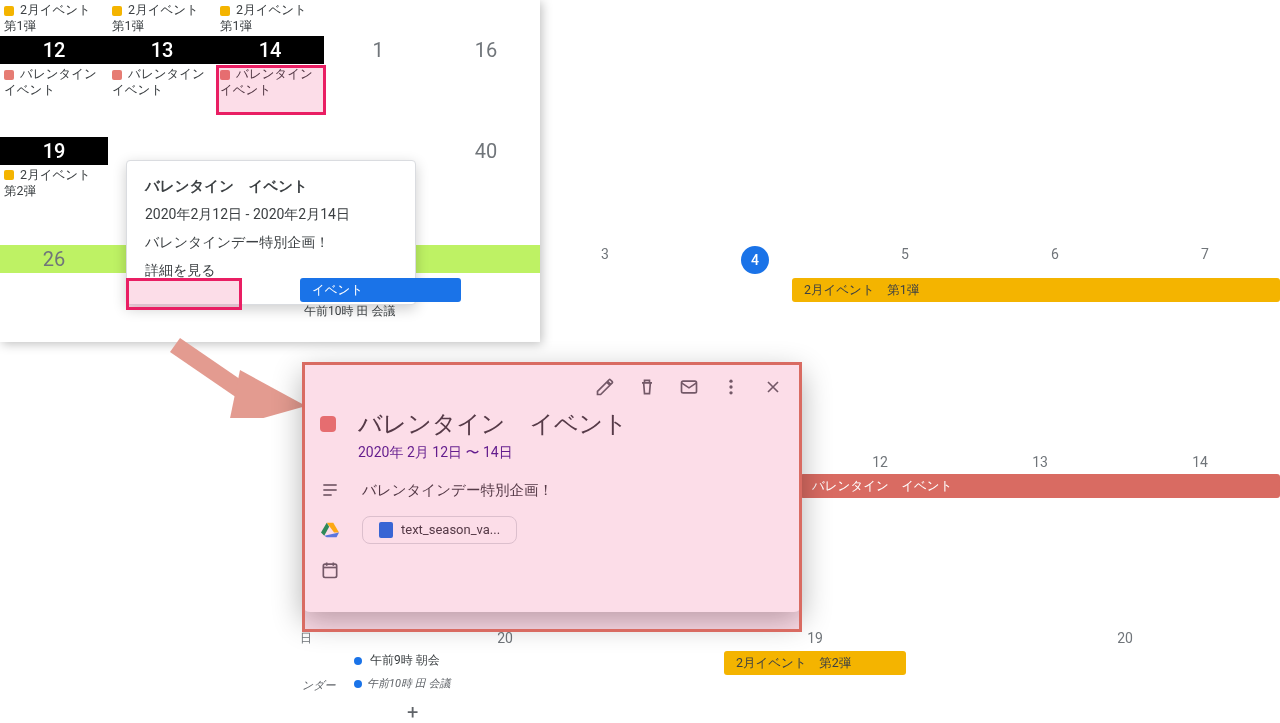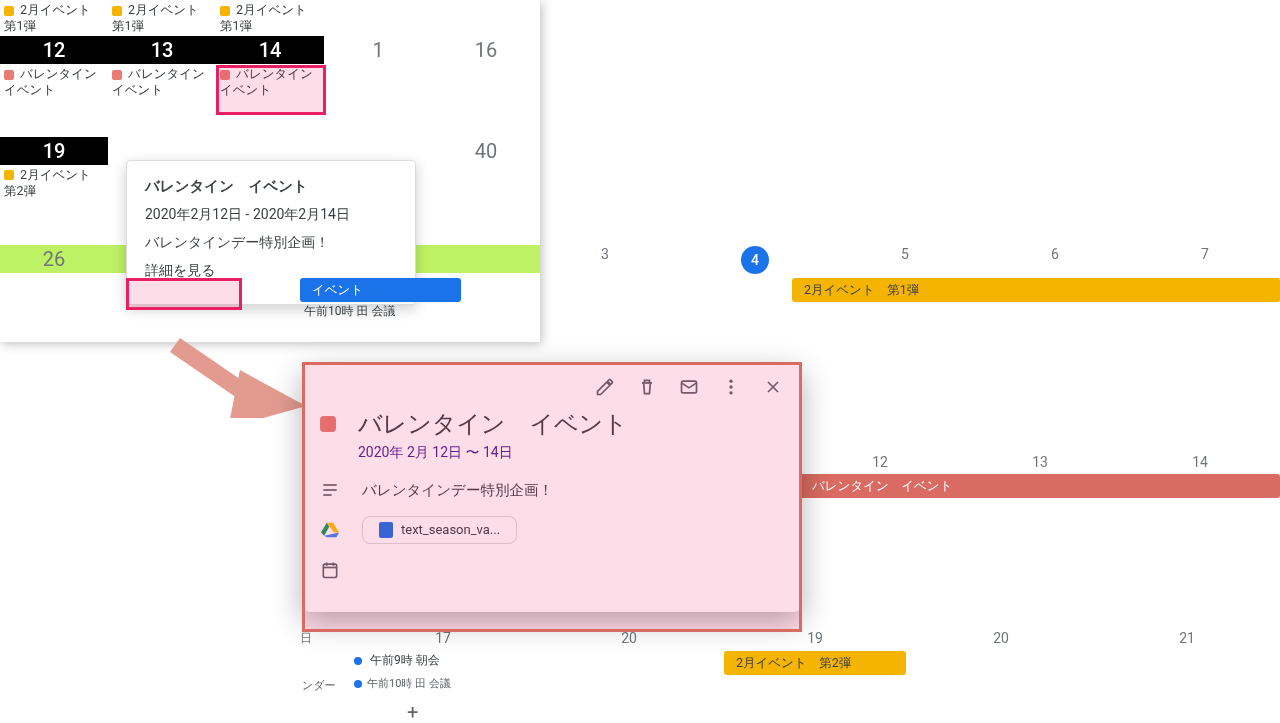--- a/index.html
+++ b/index.html
@@ -281,41 +281,39 @@
       <div class="bar salmon">
         <span>バレンタイン　イベント</span>
       </div>
     </div>
   </div>
 
   <div style="height:126px"></div>
 
   <div class="big-row-dates">
     <div class="big-date" style="flex:0 0 50px;text-align:left;font-size:12px;">日</div>
-    <div class="big-date">17</div>
     <div class="big-date">20</div>
     <div class="big-date">19</div>
     <div class="big-date">20</div>
-    <div class="big-date">21</div>
   </div>
   <div style="display:grid;grid-template-columns:50px repeat(5,1fr);">
     <div></div>
     <div class="big-ev-cell bullet-blue">
       <span>午前9時 朝会</span>
     </div>
     <div></div>
     <div style="padding:0 2px;">
       <div class="bar amber" style="overflow:hidden;">
         <span>2月イベント　第2弾</span>
       </div>
     </div>
     <div></div>
       <div></div>
   </div>
-  <div style="display:grid;grid-template-columns:50px repeat(5,1fr);">
+  <div style="display:grid;grid-template-columns:50px repeat(5,1fr);font-style:italic;">
     <div style="font-size:11px;color:#5f6368;padding:3px 0 0 2px;">ンダー</div>
     <div class="big-ev-cell" style="color:#5f6368;font-size:11px;">
       <span class="bullet-blue"></span><span>午前10時 田 会議</span>
     </div>
   </div>
 
 </div>
 
 <div class="card">
   <div class="card-actions">

